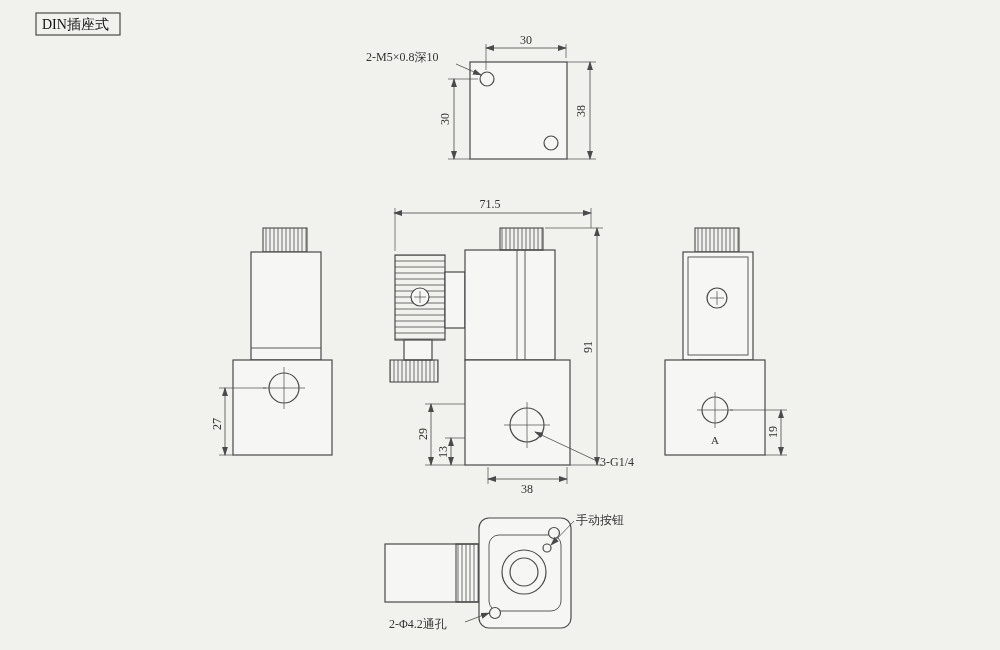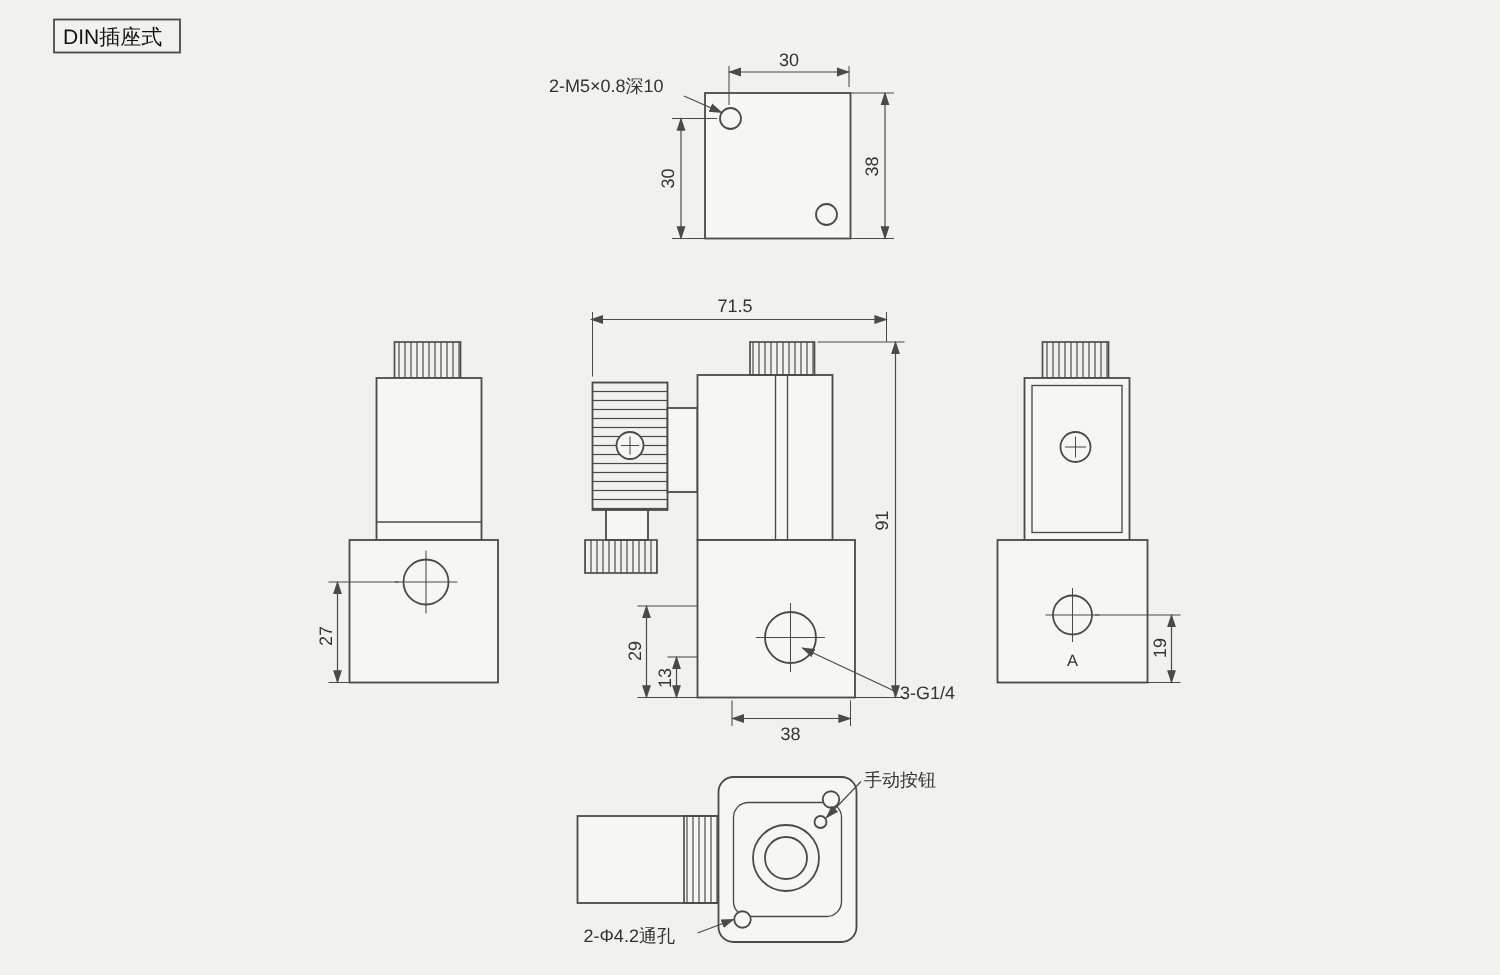--- a/index.html
+++ b/index.html
@@ -1,21 +1,21 @@
 <!DOCTYPE html>
 <html style="--bg: #f1f1ee; --line: #4a4a4a; --fill: #f6f6f4; --text: #333333;"><head>
 <meta charset="utf-8">
 <style>
   :root{
     --bg:#f1f1ee; --line:#4a4a4a; --fill:#f6f6f4; --text:#333333;
   }
   html,body{margin:0;padding:0;background:var(--bg);}
   .canvas{
     position:relative;width:836px;height:650px;background:var(--bg);
-    font-family:Liberation Sans, sans-serif;overflow:hidden;
+    font-family:Liberation Serif, serif;overflow:hidden;
   }
   svg{display:block;}
   .part{fill:var(--fill);stroke:var(--line);stroke-width:1.2;}
   .outline{fill:none;stroke:var(--line);stroke-width:1.2;}
   .inner{fill:none;stroke:var(--line);stroke-width:0.9;}
   .knurl{fill:url(#hatchV);stroke:var(--line);stroke-width:1.1;}
   .ribs{fill:url(#hatchH);stroke:var(--line);stroke-width:1.2;}
   .thin{stroke:var(--line);stroke-width:0.7;fill:none;}
   .dim{stroke:var(--line);stroke-width:0.8;fill:none;}
   .hatch{stroke:var(--line);stroke-width:0.8;}

